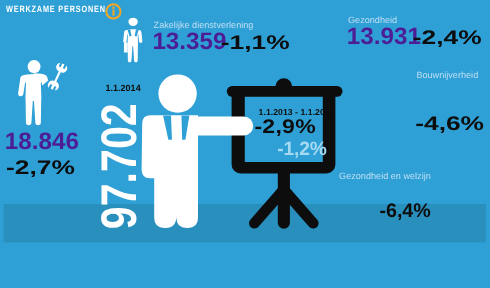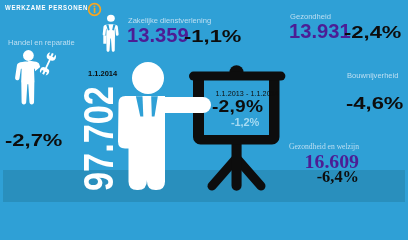--- a/index.html
+++ b/index.html
@@ -10,98 +10,97 @@
 
   .hdr{position:absolute;left:5px;top:2.5px;font-size:7.6px;font-weight:bold;color:#fff;
        letter-spacing:0.85px;transform-origin:0 0;transform:scaleX(0.8);white-space:nowrap;}
 
   .lbl{position:absolute;font-size:7.6px;color:#bfdff2;white-space:nowrap;
        transform-origin:0 0;}
   .num{position:absolute;font-size:19.8px;font-weight:bold;color:#4c1d95;white-space:nowrap;
        transform-origin:0 0;transform:scaleX(1.02);}
   .pct{position:absolute;font-size:16.4px;font-weight:bold;color:#0d0d0d;white-space:nowrap;
        transform-origin:0 0;transform:scaleX(1.34);}
-  .ralign{transform-origin:100% 0;font-family:Liberation Serif, serif;}
+  .ralign{transform-origin:100% 0;}
   svg{position:absolute;overflow:visible;display:block;}
 </style>
 </head>
 <body>
 
 <div class="stage">
 
   <div class="band"></div>
 
   <div class="hdr">WERKZAME PERSONEN</div>
   <svg style="left:87px;top:2px" width="15" height="15" viewBox="0 0 15 15">
     <circle cx="7.5" cy="7.5" r="5.9" fill="none" stroke="#f5a623" stroke-width="1.7"></circle>
     <circle cx="7.5" cy="4.4" r="1.0" fill="#f5a623"></circle>
     <rect x="6.7" y="6.0" width="1.7" height="5.0" fill="#f5a623"></rect>
   </svg>
 
-  <div class="lbl" style="left:8px;top:38px">Handel en reparatie</div>
   <svg style="left:14px;top:48px" width="42" height="58" viewBox="0 0 42 58">
     <g fill="#ffffff">
       <circle cx="14.4" cy="7.5" r="5.4"></circle>
       <path d="M 14.4 13.6 c -4.9 0 -8.1 0.6 -9.7 1.4 c -1.2 0.6 -1.6 1.4 -1.8 2.5 l -1.75 11.8 c -0.25 1.7 0.5 2.8 1.9 2.95 c 1.3 0.15 2.3 -0.75 2.45 -2.05 l 1.4 -9.4 l 0.75 0 l -0.5 13.4 l 0.15 0 l 0.3 19.9 c 0 1.4 0.95 2.3 2.3 2.3 c 1.35 0 2.3 -0.9 2.3 -2.3 l 1.15 -17.9 l 0.95 0 l 1.15 17.9 c 0 1.4 0.95 2.3 2.3 2.3 c 1.35 0 2.3 -0.9 2.3 -2.3 l 0.3 -19.9 l 0.15 0 l -0.5 -13.4 l 0.75 0 l 0.35 2.4 l 5.1 -4.1 l -0.7 -2.15 c -0.25 -1.1 -0.6 -1.9 -1.8 -2.5 c -1.6 -0.8 -4.8 -1.4 -9.7 -1.4 z"></path>
       <g transform="translate(1.4,1.4) rotate(25 33.5 15)">
         <path d="M 29.6 3.4 l 0 3.3 l 1.8 0 l 0 -3.3 l 2.0 0 l 0 3.3 l 1.8 0 l 0 -3.3 a 3.8 3.8 0 0 1 1.9 3.3 a 3.8 3.8 0 0 1 -3.8 3.8 l 0 8.8 a 3.8 3.8 0 0 1 3.8 3.8 a 3.8 3.8 0 0 1 -1.9 3.3 l 0 -3.3 l -1.8 0 l 0 3.3 l -2.0 0 l 0 -3.3 l -1.8 0 l 0 3.3 a 3.8 3.8 0 0 1 -1.9 -3.3 a 3.8 3.8 0 0 1 3.8 -3.8 l 0 -8.8 a 3.8 3.8 0 0 1 -3.8 -3.8 a 3.8 3.8 0 0 1 1.9 -3.3 z"></path>
       </g>
     </g>
   </svg>
+  <div class="num" style="left:4px;top:107px">18.846</div>
   <div class="pct" style="left:5px;top:131px">-2,7%</div>
 
   <svg style="left:100px;top:15px" width="22" height="38" viewBox="0 0 22 38">
     <g fill="#ffffff">
       <ellipse cx="10.9" cy="21.1" rx="3.9" ry="3.5" transform="translate(0,-17.9)"></ellipse>
       <path d="M 10.9 9.3 c -3.0 0 -5.2 0.45 -6.3 0.95 c -0.8 0.4 -1.05 0.95 -1.15 1.7 l -0.75 7.1 c -0.1 1.0 0.35 1.6 1.2 1.7 c 0.85 0.1 1.45 -0.45 1.55 -1.3 l 0.6 -5.6 l 0.5 0 l -0.3 8.0 l 0.1 0 l 0.2 13.5 c 0 0.9 0.6 1.5 1.5 1.5 c 0.9 0 1.5 -0.6 1.5 -1.5 l 0.8 -11.9 l 0.6 0 l 0.8 11.9 c 0 0.9 0.6 1.5 1.5 1.5 c 0.9 0 1.5 -0.6 1.5 -1.5 l 0.2 -13.5 l 0.1 0 l -0.3 -8.0 l 0.5 0 l 0.6 5.6 c 0.1 0.85 0.7 1.4 1.55 1.3 c 0.85 -0.1 1.3 -0.7 1.2 -1.7 l -0.75 -7.1 c -0.1 -0.75 -0.35 -1.3 -1.15 -1.7 c -1.1 -0.5 -3.3 -0.95 -6.3 -0.95 z"></path>
       <path fill="#2fa0d6" d="M 6.1 9.4 l 2.4 0 l 1.1 5.5 l -1.6 0.5 z M 15.7 9.4 l -2.4 0 l -1.1 5.5 l 1.6 0.5 z"></path>
       <rect x="3.3" y="20.5" width="3.1" height="8.2" rx="0.3"></rect>
     </g>
   </svg>
   <div class="lbl" style="left:128px;top:16px">Zakelijke dienstverlening</div>
   <div class="num" style="left:127px;top:24px">13.359</div>
   <div class="pct" style="left:184px;top:27px">-1,1%</div>
 
   <svg style="left:246px;top:10px" width="38" height="30" viewBox="0 0 38 30"></svg>
   <div class="lbl" style="left:290px;top:12px">Gezondheid</div>
   <div class="num" style="left:289px;top:20px">13.931</div>
   <div class="pct" style="left:344px;top:23px">-2,4%</div>
 
   <svg style="left:302px;top:70px" width="38" height="38" viewBox="0 0 38 38"></svg>
-  <div class="lbl" style="left:347px;top:71px">Bouwnijverheid</div>
+  <div class="lbl" style="left:347px;top:58px">Bouwnijverheid</div>
   <div class="pct" style="left:346px;top:94px">-4,6%</div>
 
   <div class="lbl ralign" style="left:359px;top:142px;transform:translateX(-100%)">Gezondheid en welzijn</div>
-  <div class="num ralign" style="left:359px;top:150px;transform:translateX(-100%)">16.609</div>
   <div class="pct ralign" style="left:359px;top:167px;transform:translateX(-100%)">-6,4%</div>
   <svg style="left:368px;top:138px" width="32" height="52" viewBox="0 0 32 52"></svg>
 
   <div style="position:absolute;left:88px;top:69px;font-size:7.5px;font-weight:bold;color:#0d0d0d;">1.1.2014</div>
   <div style="position:absolute;left:74.5px;top:190.5px;font-size:41.7px;font-weight:bold;color:#fff;
               transform-origin:0 0;transform:rotate(-90deg) scale(0.823,1);white-space:nowrap;">97.702</div>
 
   <svg style="left:186px;top:62px" width="104" height="130" viewBox="0 0 104 130">
     <g fill="#0d0d0d">
 
       <line x1="50.5" y1="96" x2="26" y2="124" stroke="#0d0d0d" stroke-width="9" stroke-linecap="round"></line>
       <line x1="50.5" y1="96" x2="75" y2="124" stroke="#0d0d0d" stroke-width="9" stroke-linecap="round"></line>
       <path d="M 45.5 78 h 10.1 v 45.6 a 5.05 5.05 0 0 1 -10.1 0 z"></path>
 
       <path fill-rule="evenodd" d="M 7 17 h 86.5 v 58 a 7.5 7.5 0 0 1 -7.5 7.5 h -71.5 a 7.5 7.5 0 0 1 -7.5 -7.5 z M 18 17 v 56 h 65 v -56 z"></path>
 
       <circle cx="50.5" cy="10.3" r="7"></circle>
       <rect x="3" y="9.6" width="96.4" height="9" rx="4.5"></rect>
     </g>
   </svg>
-  <div style="position:absolute;left:215.5px;top:89px;font-size:7.2px;font-weight:normal;color:#0d0d0d;
+  <div style="position:absolute;left:215.5px;top:89px;font-size:7.2px;font-weight:bold;color:#0d0d0d;
               letter-spacing:0.05px;white-space:nowrap;text-align:right;">1.1.2013 - 1.1.2014</div>
   <div style="position:absolute;left:212px;top:96.6px;font-size:16.4px;font-weight:bold;color:#0d0d0d;
               letter-spacing:0.2px;white-space:nowrap;transform-origin:0 0;transform:scaleX(1.17);">-2,9%</div>
   <svg style="left:219px;top:117px" width="11" height="11" viewBox="0 0 11 11"></svg>
-  <div style="position:absolute;left:231px;top:116px;font-size:11px;font-weight:bold;color:#a6daf2;
+  <div style="position:absolute;left:231px;top:116px;font-size:16px;font-weight:bold;color:#a6daf2;
               letter-spacing:-0.1px;white-space:nowrap;">-1,2%</div>
 
   <svg style="left:112px;top:58px" width="104" height="136" viewBox="0 0 104 136">
     <g fill="#ffffff">
 
       <circle cx="36" cy="20" r="16"></circle>
 
       <path d="M 6.5 45 q 0 -7 7 -7 h 39.5 v 85.5 q 0 8.5 -8.5 8.5 h -1 q -8.5 0 -8.5 -8.5 v -1.5 q 0 10 -9 10 h -1 q -8.5 0 -8.5 -8.5 v -33 h -3.5 q -7 0 -7 -7 z"></path>
 
       <path d="M 40 39 h 51 a 8 8 0 0 1 0 16 h -51 z"></path>

